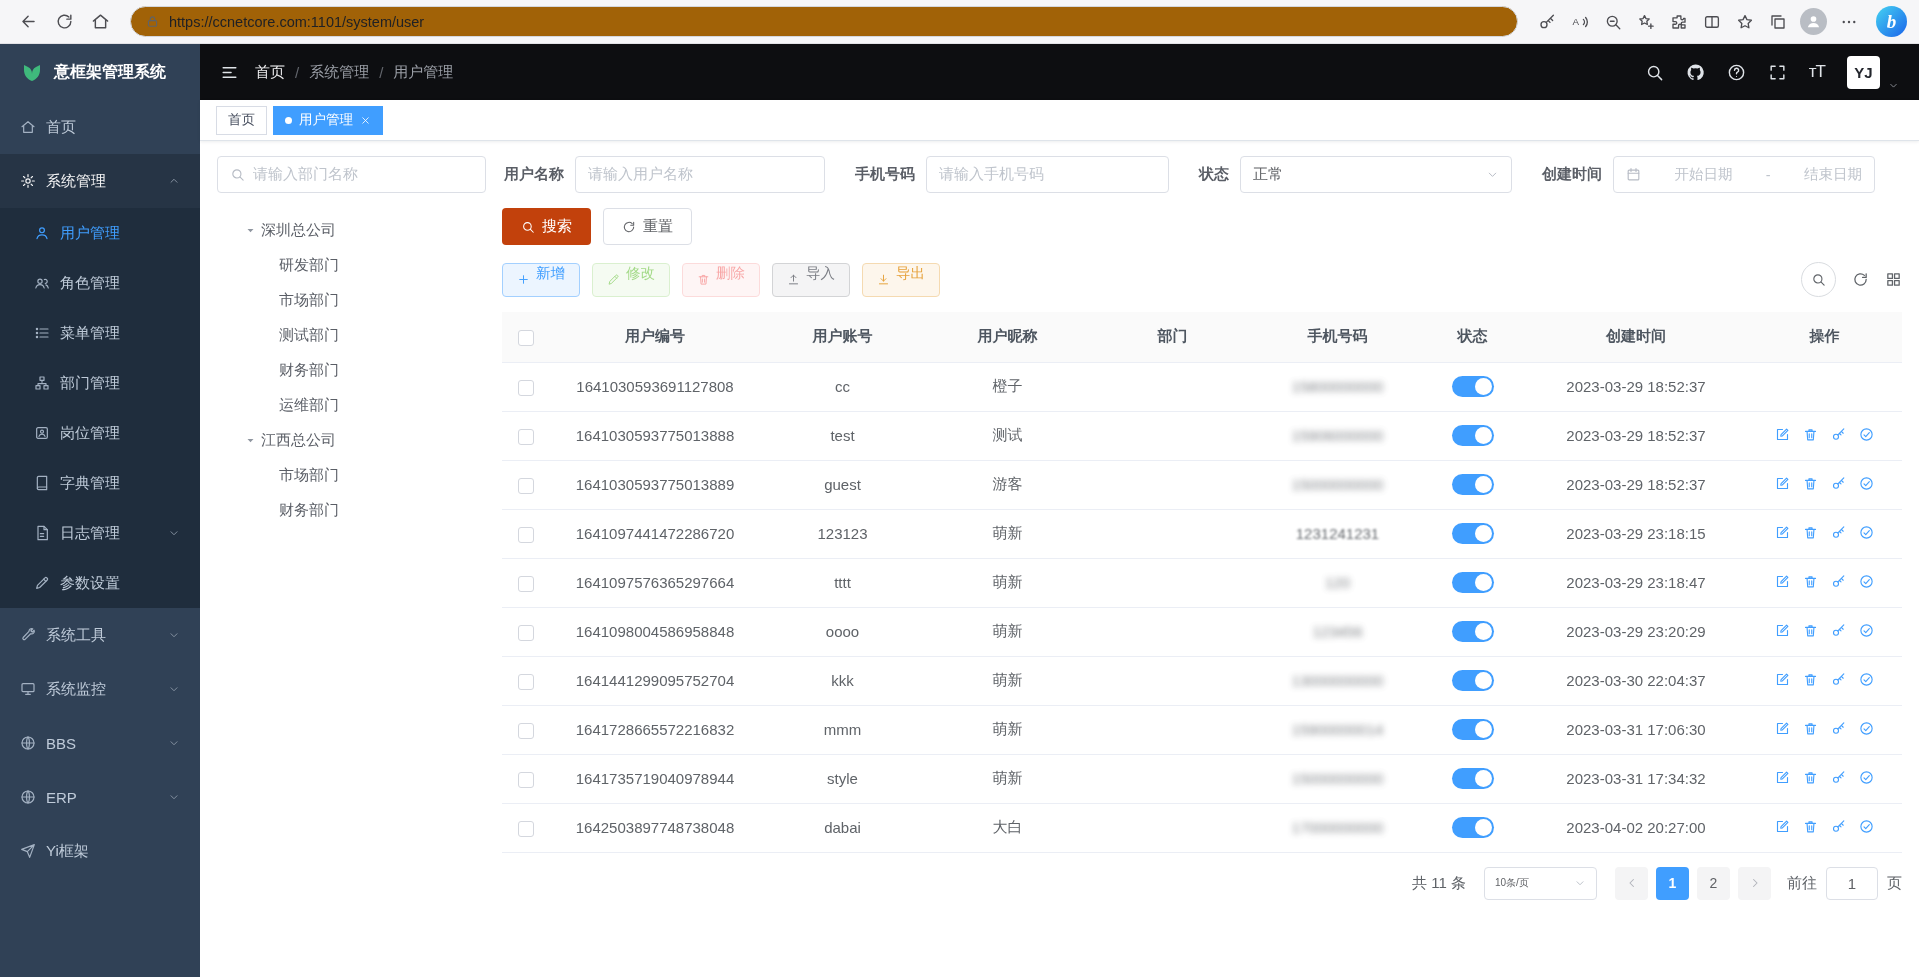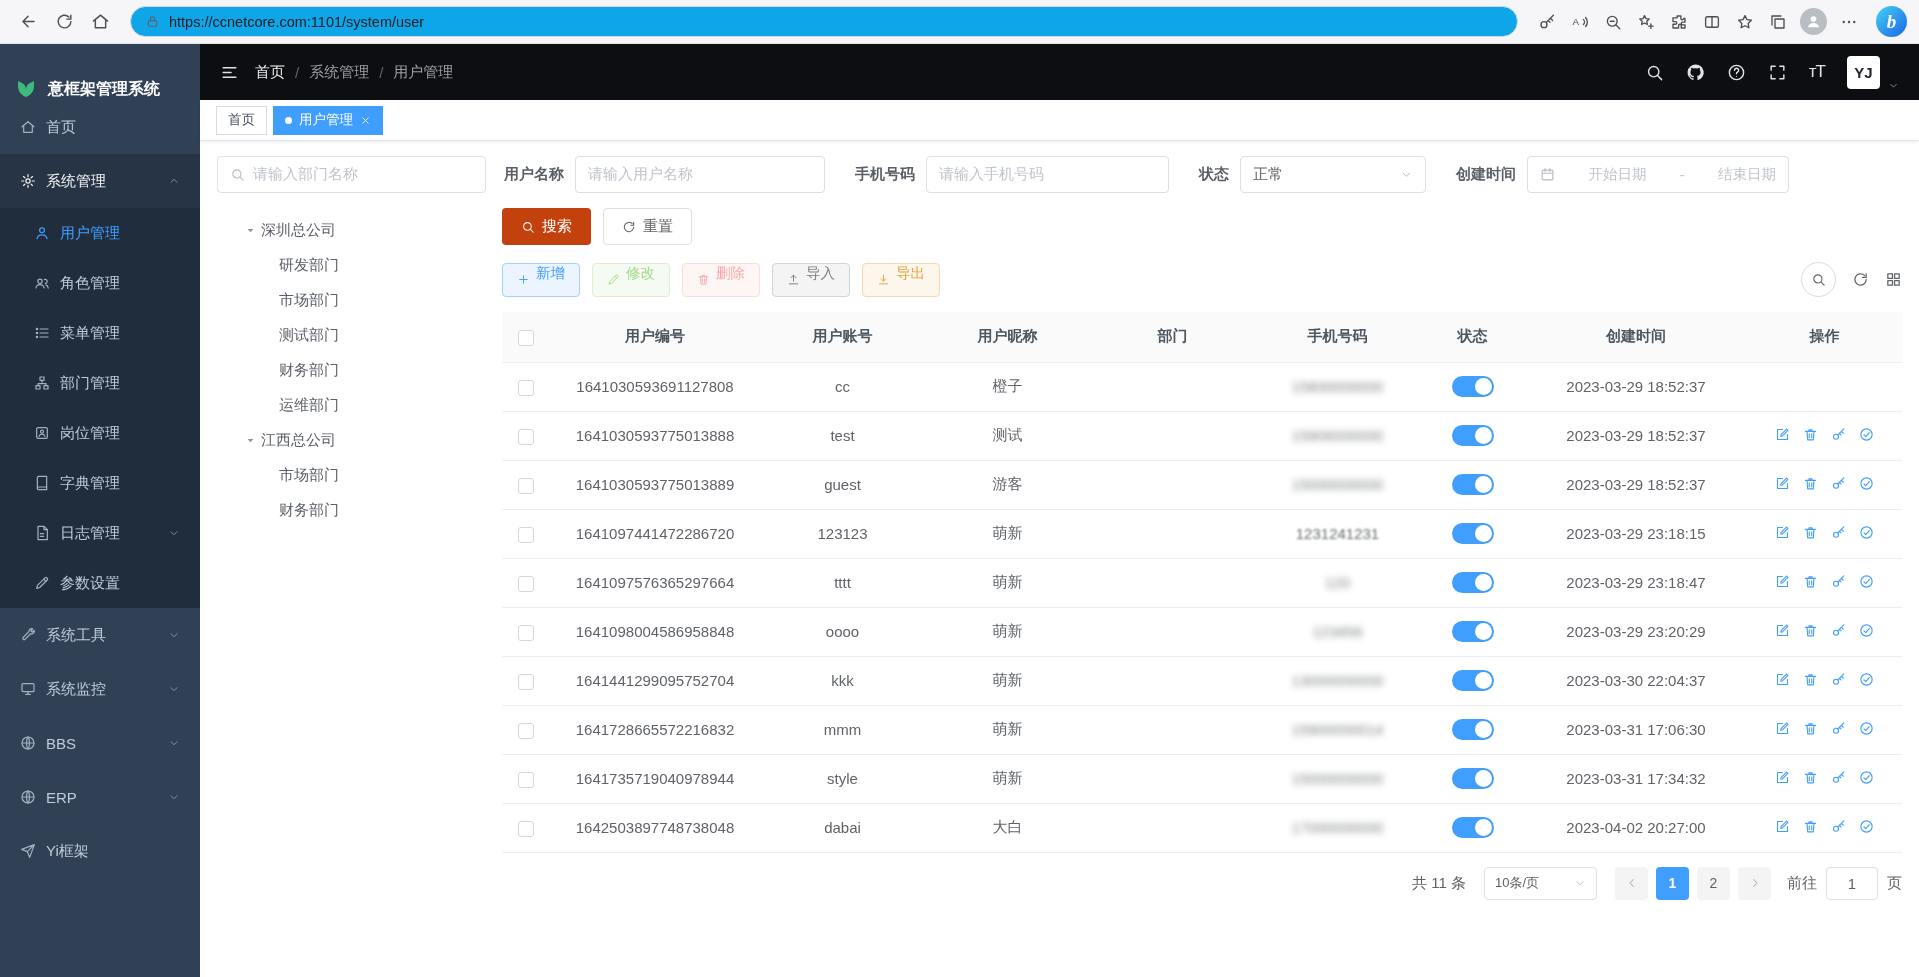--- a/index.html
+++ b/index.html
@@ -5,32 +5,32 @@
 *{margin:0;padding:0;box-sizing:border-box}
 html,body{width:1919px;height:977px;overflow:hidden}
 body{font-family:"Liberation Sans","DejaVu Sans",sans-serif;background:#fff;color:#333;font-size:15px}
 button{font-family:inherit;border:none;background:none}
 .ic{width:1em;height:1em;display:block}
 .icn{display:inline-flex;align-items:center;justify-content:center}
 
 
 .chrome{height:44px;background:#f6f6f8;border-bottom:1px solid #e2e2e6;display:flex;align-items:center;padding:0 12px;gap:4px}
 .navbtn{width:32px;height:32px;border-radius:6px;display:inline-flex;align-items:center;justify-content:center;color:#4d4d52;font-size:19px;cursor:pointer}
-.urlbar{flex:1;height:31px;background:#0ea5e9;border:1px solid #d4d7dd;border-radius:16px;display:flex;align-items:center;padding:0 14px;margin:0 10px;gap:9px;cursor:text}
+.urlbar{flex:1;height:31px;background:#a16207;border:1px solid #d4d7dd;border-radius:16px;display:flex;align-items:center;padding:0 14px;margin:0 10px;gap:9px;cursor:text}
 .urlbar .icn{color:#5f6368;font-size:15px}
 .urlbar .url{font-size:14.5px;color:#202124}
 .chrome-right{display:flex;align-items:center;gap:3px}
 .chrome-right .navbtn{width:30px;height:30px;font-size:18px}
 .avatar-chrome{width:27px;height:27px;border-radius:50%;background:#b9bdc4;color:#fff;font-size:17px;margin:0 4px;cursor:pointer}
 .bing{width:31px;height:31px;border-radius:50%;background:linear-gradient(135deg,#45d3f2,#1a63ea);color:#fff;font-weight:bold;font-style:italic;font-family:"Liberation Serif",serif;font-size:19px;margin-left:8px;display:inline-flex;align-items:center;justify-content:center;cursor:pointer}
 
 
 .app{display:flex;height:933px}
 .sidebar{width:200px;background:#304156;color:#bfcbd9;flex-shrink:0;display:flex;flex-direction:column;overflow:hidden}
-.logo{height:56px;display:flex;align-items:flex-end;gap:10px;padding:0 14px;color:#fff;font-weight:bold;font-size:16px;flex-shrink:0}
+.logo{height:56px;display:flex;align-items:center;gap:10px;padding:0 20px;color:#fff;font-weight:bold;font-size:16px;flex-shrink:0}
 .logo .icn{font-size:24px}
 .menu{flex:1;overflow:hidden}
 .menu-item{height:54px;display:flex;align-items:center;gap:10px;padding:0 20px;font-size:15px;cursor:pointer}
 .mi-icon{font-size:16px;color:#a3b1c2}
 .mi-label{flex:1;white-space:nowrap}
 .mi-arrow{font-size:12px;color:#8d9aa8}
 .menu-item.parent-open{background:#263445;color:#f4f4f5}
 .menu-item.parent-open .mi-icon{color:#f4f4f5}
 .submenu .menu-item{background:#1f2d3d;height:50px;padding-left:34px}
 .submenu .menu-item.active,.submenu .menu-item.active .mi-icon{color:#409eff}
@@ -59,21 +59,21 @@
 .filter-row{display:flex;align-items:center;margin-bottom:15px}
 .input{height:37px;border:1px solid #dcdfe6;border-radius:4px;background:#fff;display:flex;align-items:center;padding:0 12px;gap:8px;color:#606266;font-size:15px;cursor:text}
 .input .ph{color:#bfc4cc;white-space:nowrap}
 .input .icn{color:#b6bbc4;font-size:15px}
 .flabel{font-weight:bold;color:#5a5e66;margin:0 11px 0 30px;white-space:nowrap}
 .flabel.first{margin-left:18px}
 .dept-search{width:269px}
 .w-user{width:250px}
 .w-phone{width:243px}
 .select{justify-content:space-between;cursor:pointer}
-.w-status{width:186px}
+.w-status{width:272px}
 .select .val{color:#606266}
 .select .icn{font-size:13px}
 .w-date{width:262px;justify-content:space-between;cursor:pointer}
 .w-date .ph{font-size:14.5px}
 
 .main-row{display:flex;gap:16px}
 .tree-panel{width:269px;flex-shrink:0;padding-top:5px}
 .tnode{height:35px;display:flex;align-items:center;gap:5px;color:#5a5e66;font-size:15px;cursor:pointer}
 .tcaret{font-size:11px;color:#8f96a0}
 .right-panel{flex:1;min-width:0}
@@ -103,21 +103,21 @@
 .checkbox{width:16px;height:16px;border:1px solid #d4d7de;border-radius:3px;background:#fff;display:inline-block;cursor:pointer;vertical-align:middle}
 .blurred{filter:blur(3px);opacity:.8}
 .blur-light{filter:blur(1.2px);opacity:.95}
 .toggle{width:42px;height:21px;background:#409eff;border-radius:11px;display:inline-block;position:relative;cursor:pointer;vertical-align:middle}
 .toggle .knob{position:absolute;right:2px;top:2px;width:17px;height:17px;background:#fff;border-radius:50%}
 .rowact{display:inline-flex;gap:13px;color:#409eff;align-items:center}
 .rowact .icn{font-size:15px;cursor:pointer}
 
 .pager{display:flex;align-items:center;justify-content:flex-end;margin-top:14px;color:#5f6368;font-size:15px}
 .pager .total{margin-right:18px}
-.psize{width:113px;height:33px;border:1px solid #dcdfe6;border-radius:4px;display:flex;align-items:center;justify-content:space-between;padding:0 10px;margin-right:14px;color:#606266;font-size:13px;cursor:pointer}
+.psize{width:113px;height:33px;border:1px solid #dcdfe6;border-radius:4px;display:flex;align-items:center;justify-content:space-between;padding:0 10px;margin-right:14px;color:#606266;font-size:10px;cursor:pointer}
 .psize .icn{color:#b6bbc4;font-size:12px}
 .pbtn{min-width:33px;height:33px;border-radius:4px;background:#f4f4f5;color:#606266;display:inline-flex;align-items:center;justify-content:center;margin:0 4px;font-size:14px;cursor:pointer}
 .pbtn.arrow{color:#b0b3ba}
 .pbtn.current{background:#409eff;color:#fff;font-weight:bold}
 .goto{display:flex;align-items:center;gap:9px;margin-left:12px}
 .ginput{width:52px;height:33px;border:1px solid #dcdfe6;border-radius:4px;display:flex;align-items:center;justify-content:center;color:#606266;cursor:text}
 #pages{display:inline-flex}
 </style>
 </head>
 <body>

